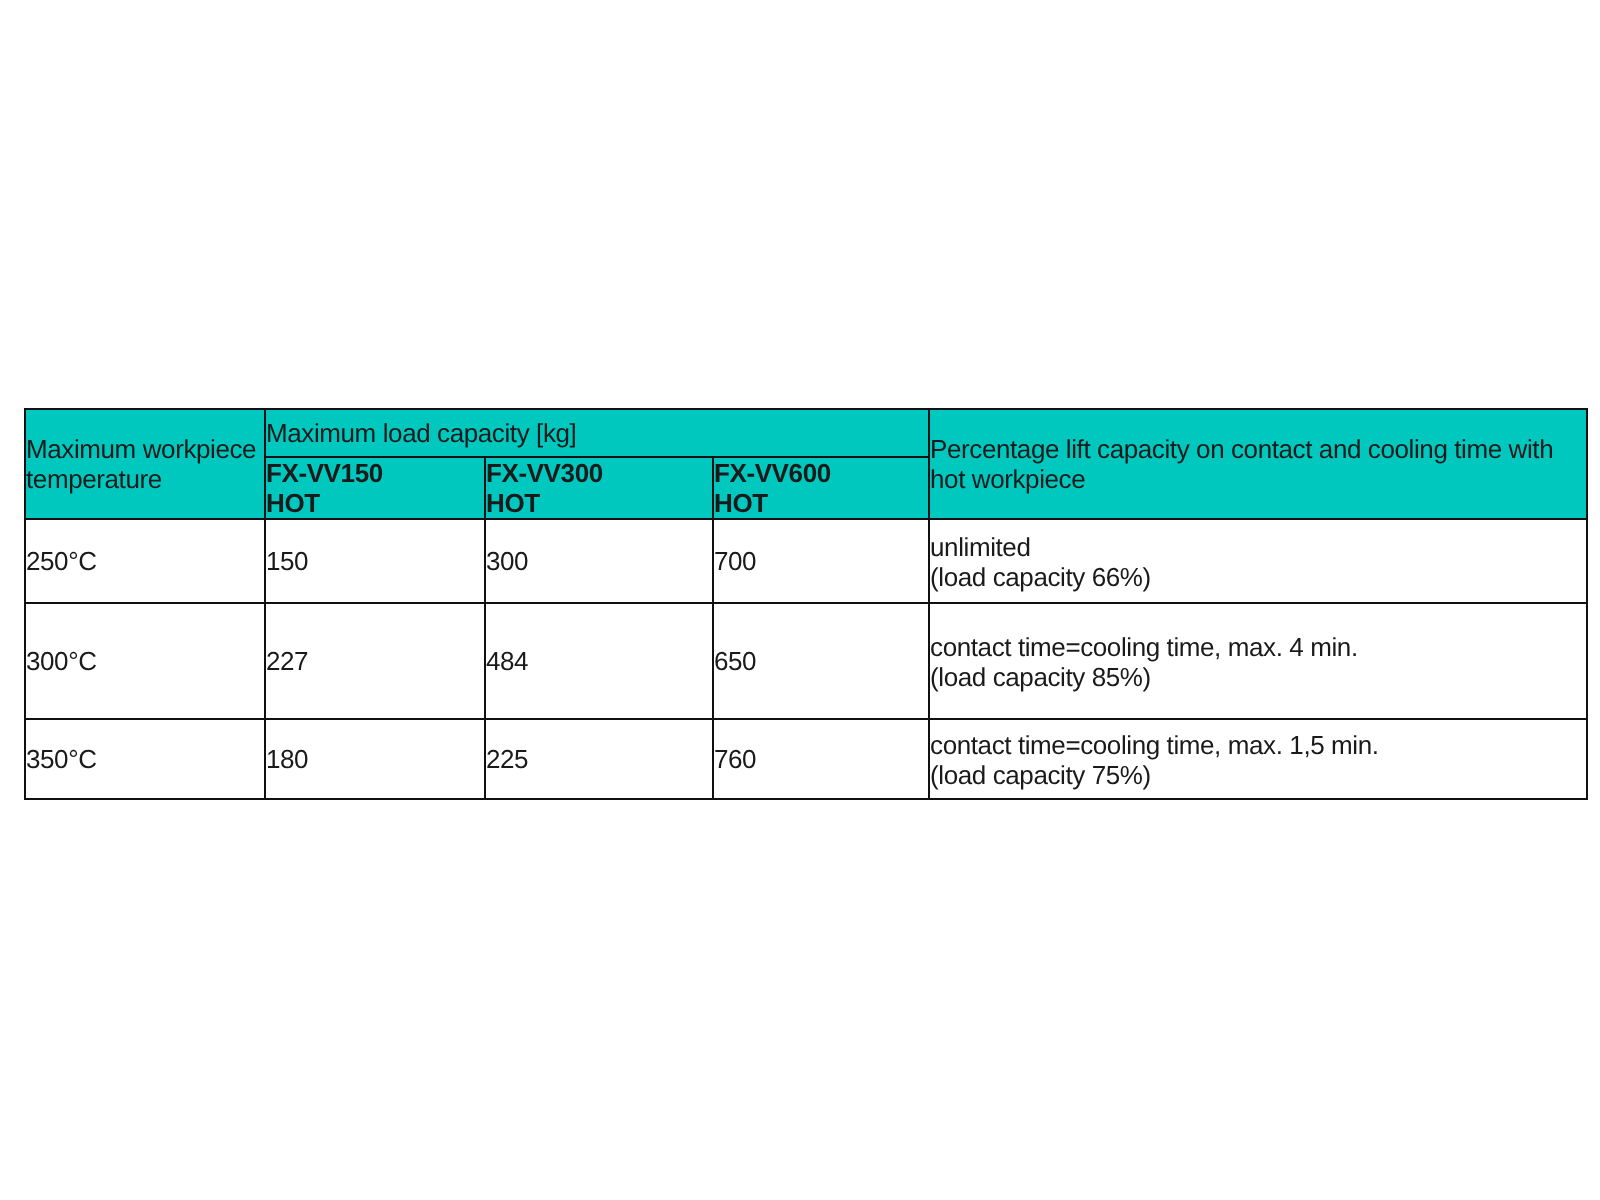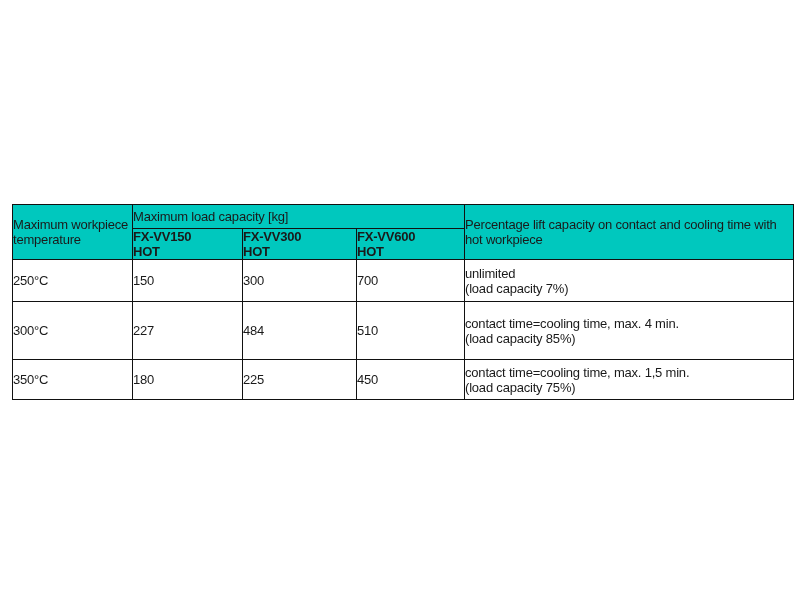--- a/index.html
+++ b/index.html
@@ -77,33 +77,33 @@
 HOT</td>
         <td class="teal model">FX-VV600
 HOT</td>
       </tr>
       <tr class="data-row-1">
         <td>250°C</td>
         <td>150</td>
         <td>300</td>
         <td>700</td>
         <td>unlimited
-(load capacity 7%)</td>
+(load capacity 66%)</td>
       </tr>
       <tr class="data-row-2">
         <td>300°C</td>
         <td>227</td>
         <td>484</td>
-        <td>510</td>
+        <td>650</td>
         <td>contact time=cooling time, max. 4 min.
 (load capacity 85%)</td>
       </tr>
       <tr class="data-row-3">
         <td>350°C</td>
         <td>180</td>
         <td>225</td>
-        <td>450</td>
+        <td>760</td>
         <td>contact time=cooling time, max. 1,5 min.
 (load capacity 75%)</td>
       </tr>
     </tbody>
   </table>
 </div>
 
 </body></html>

